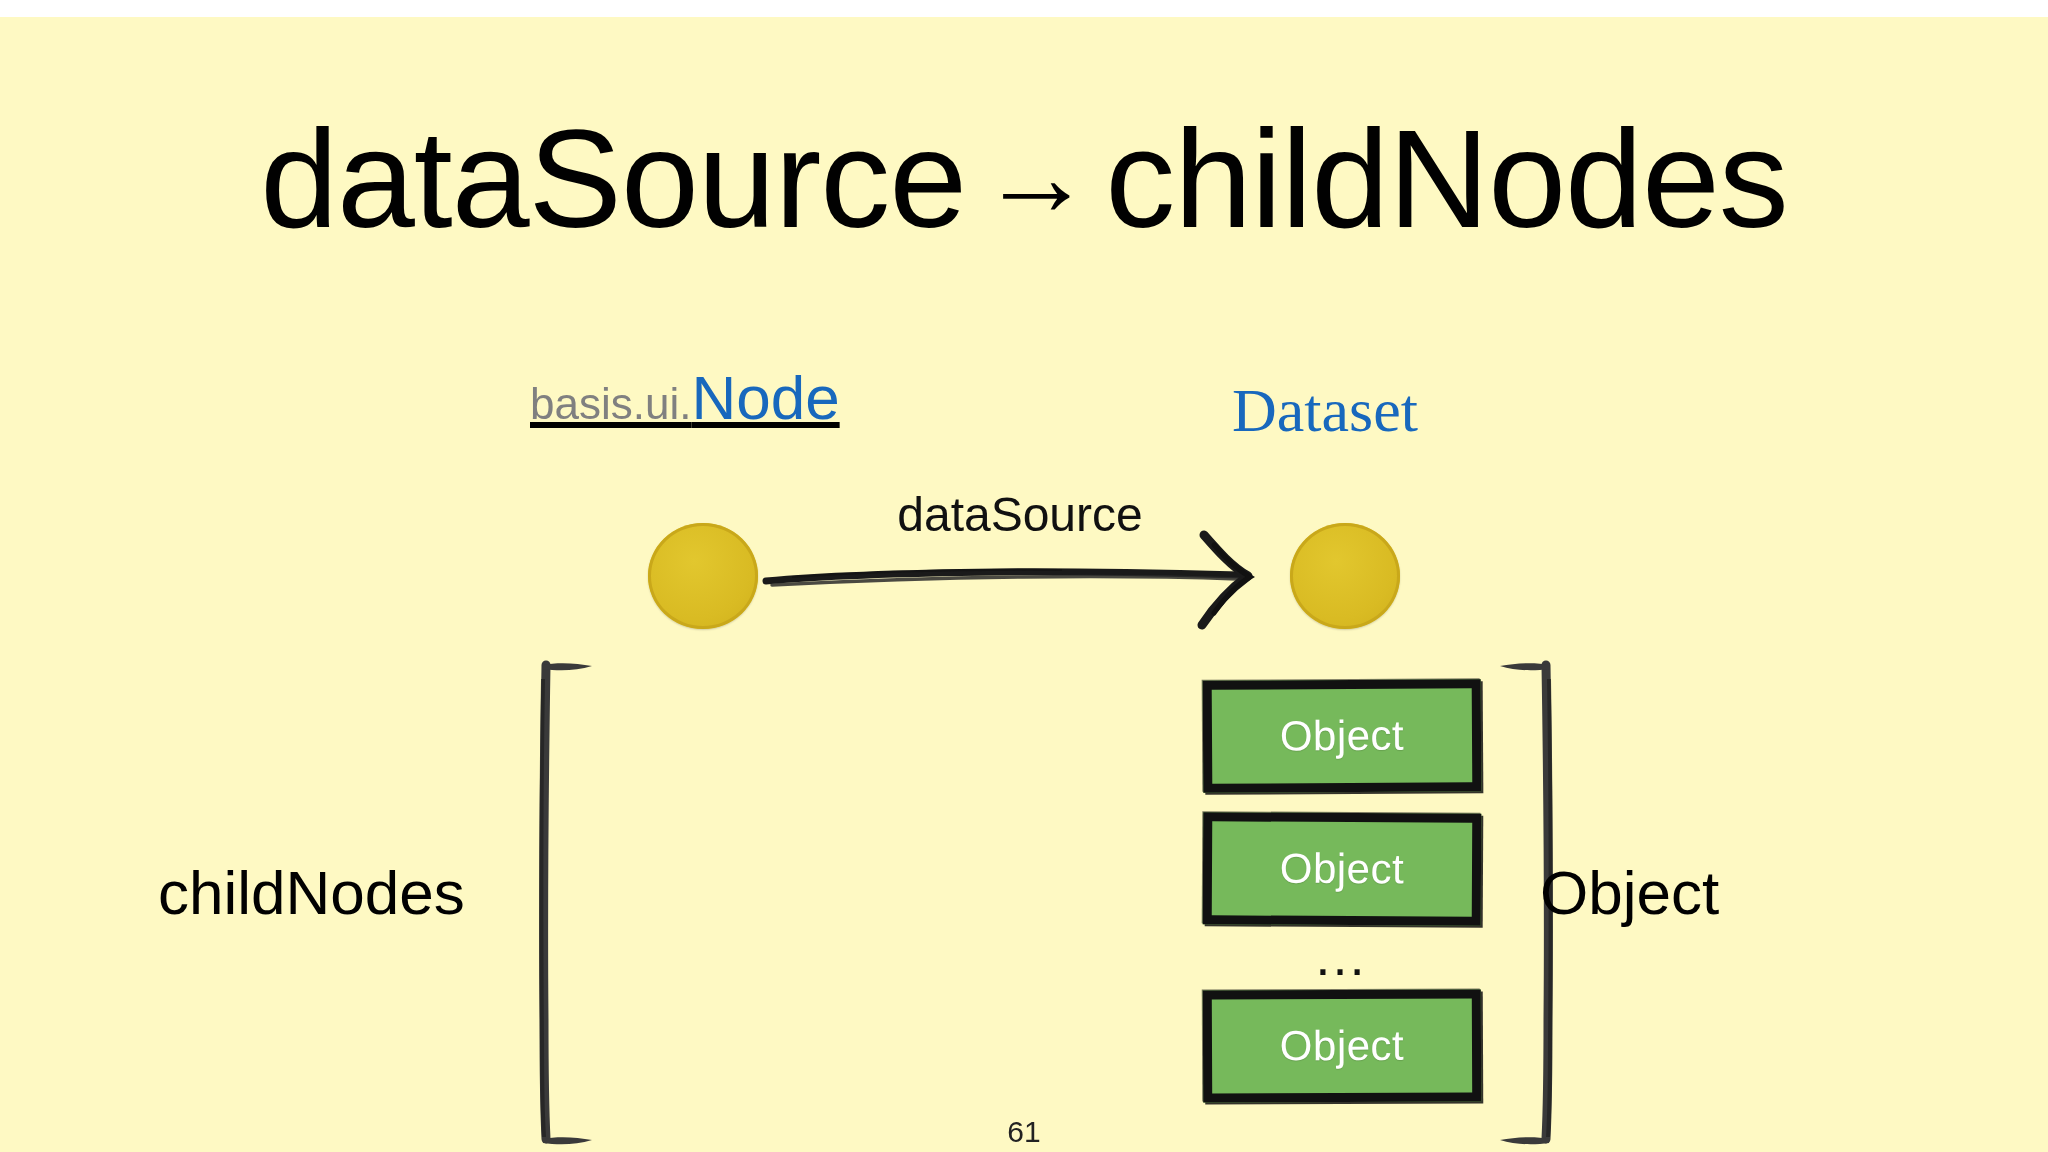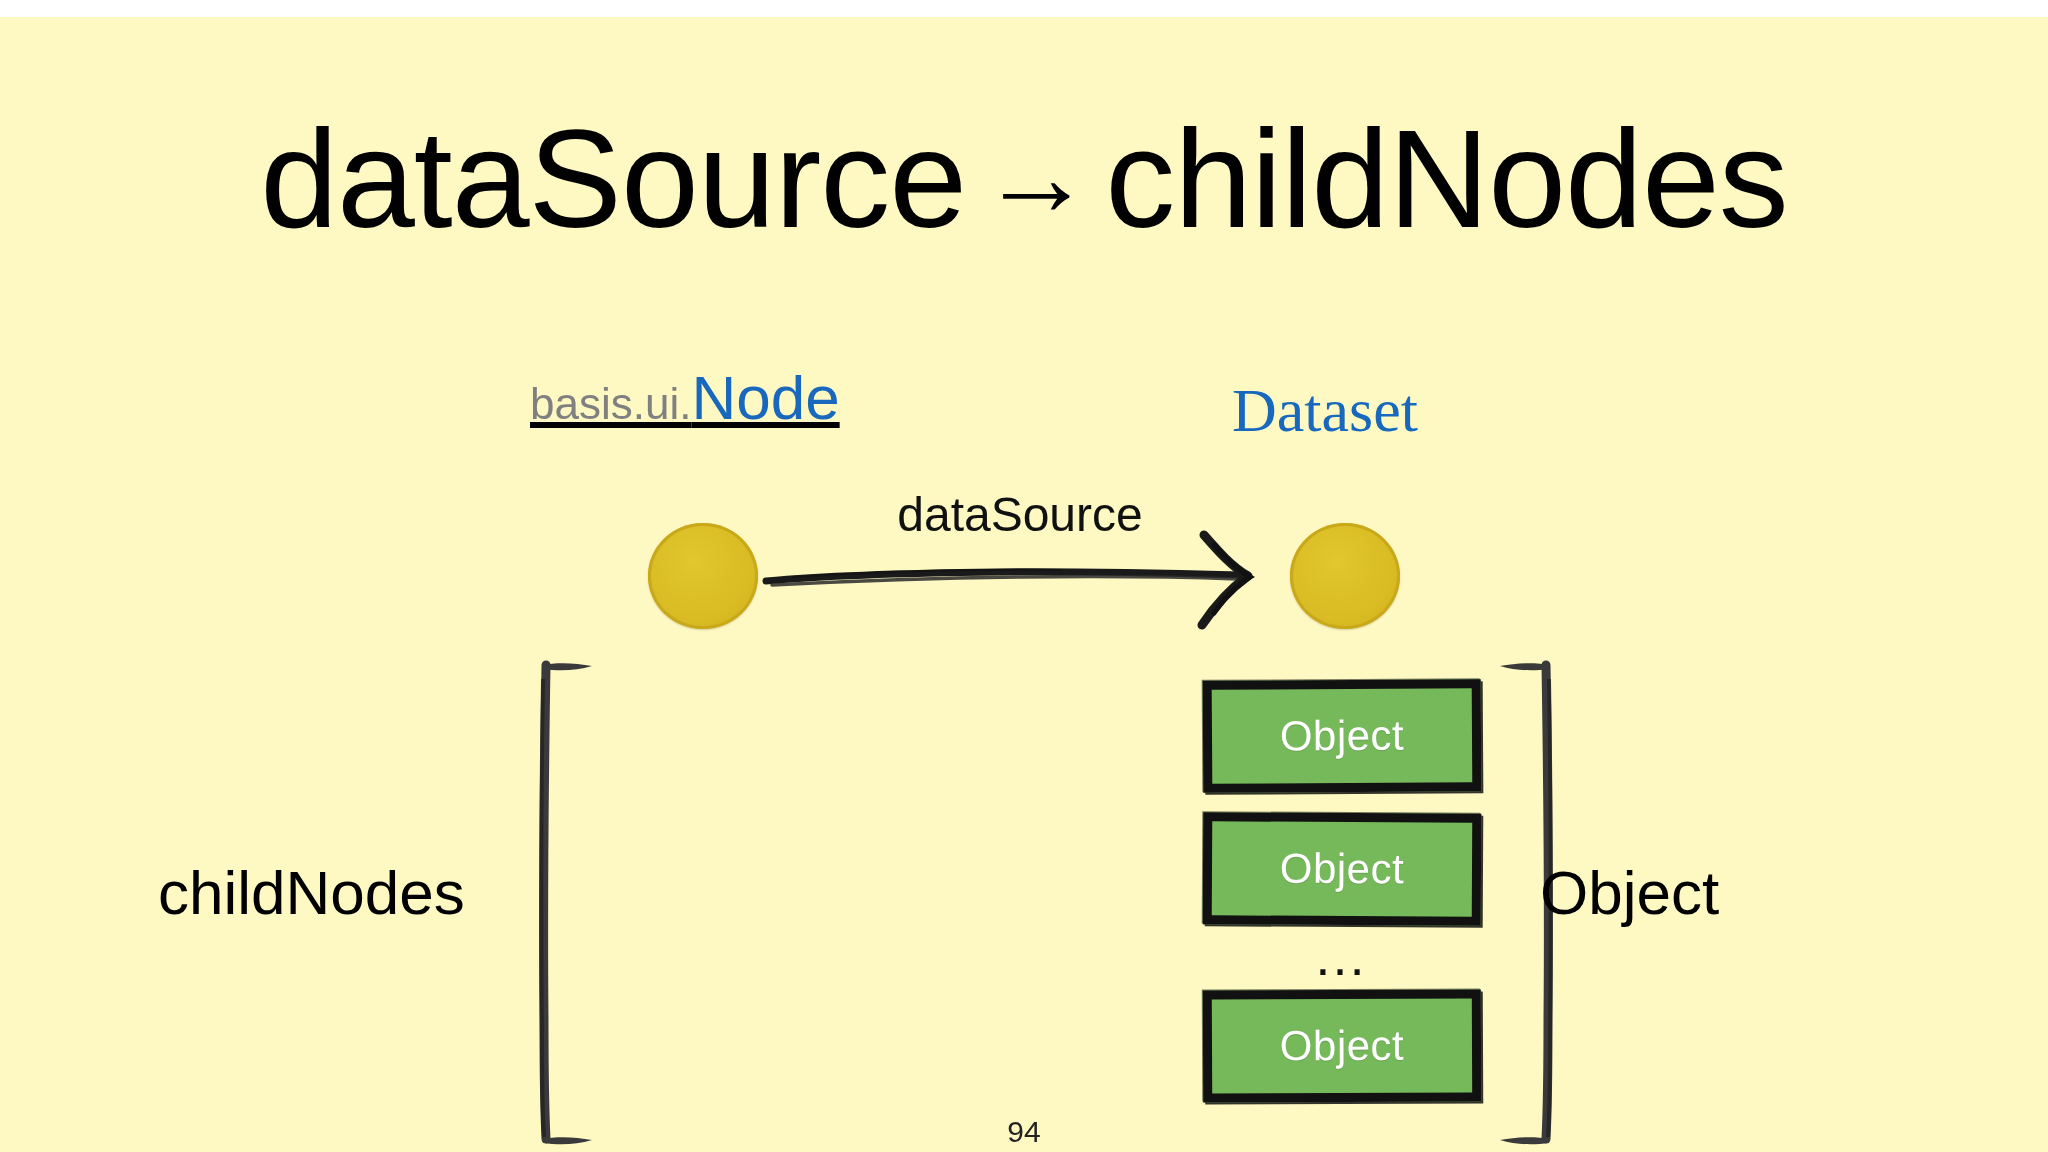--- a/index.html
+++ b/index.html
@@ -219,15 +219,15 @@
     <span class="obj-label">Object</span>
   </div>
   <div id="object-ellipsis">…</div>
   <div class="object-box" id="object-box-2">
     <span class="obj-label">Object</span>
   </div>
 
   <div class="side-label" id="label-childnodes">childNodes</div>
   <div class="side-label" id="label-items">Object</div>
 
-  <div id="page-number">94</div>
+  <div id="page-number">61</div>
 
 </div>
 
 </body></html>

